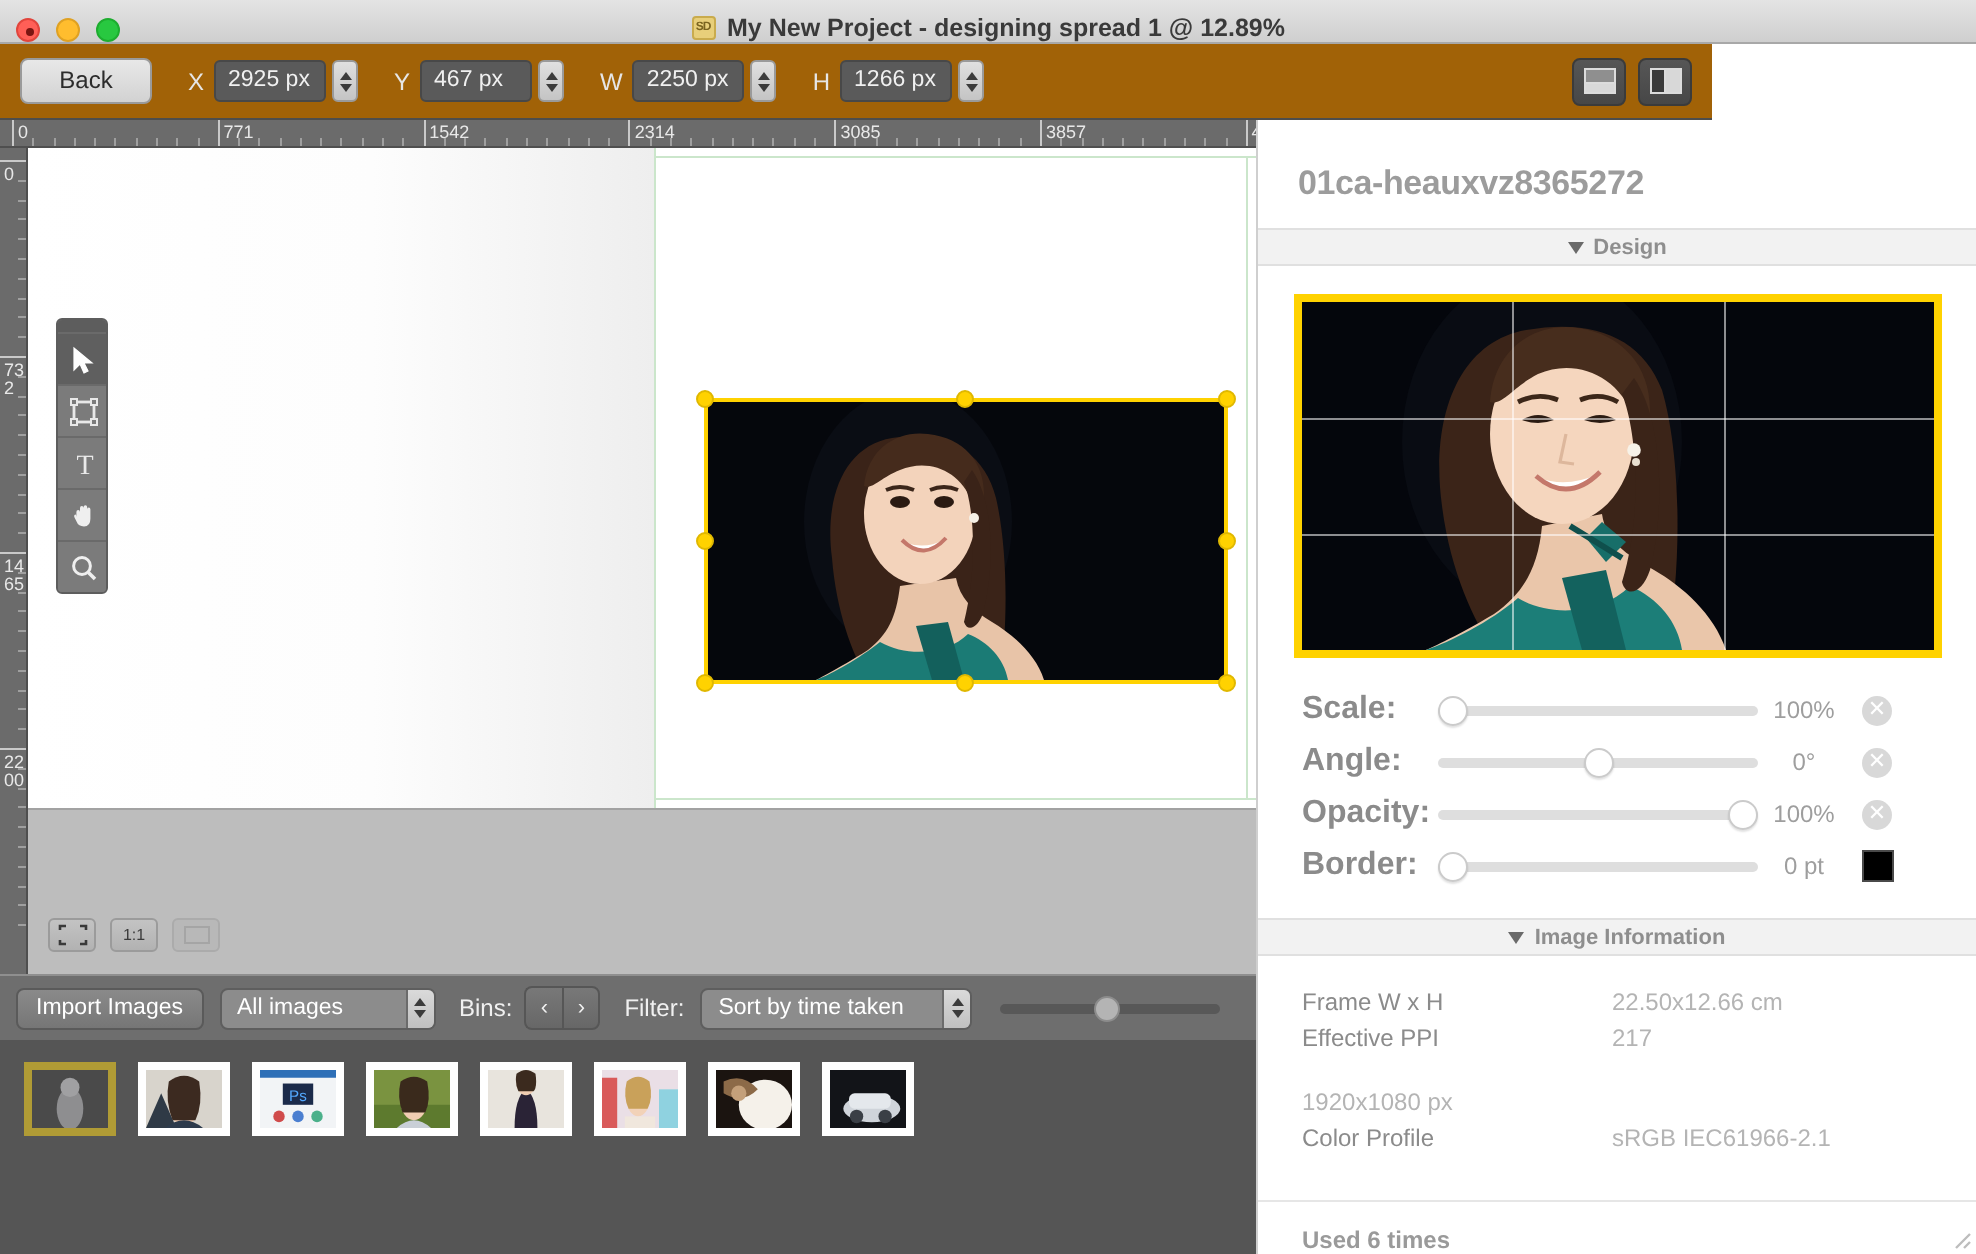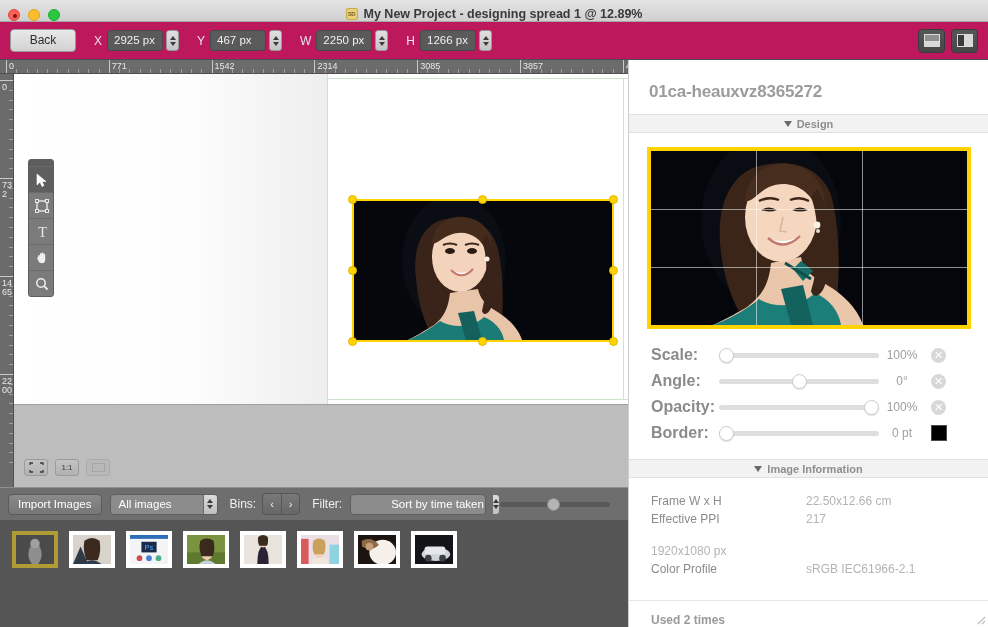--- a/index.html
+++ b/index.html
@@ -34,22 +34,22 @@
   }
   .doc-icon {
     width: 12px; height: 12px; background: #e8cf7a;
     border: 1px solid #c9ab4d; border-radius: 2px;
     font-size: 6px; color: #7a6420; line-height: 10px; text-align: center;
     font-weight: bold; letter-spacing: -0.5px;
   }
 
   
   .toolbar {
-    position: absolute; left: 0; top: 22px; width: 988px; height: 38px;
-    background: #be185d; display: flex; align-items: center;
+    position: absolute; left: 0; top: 22px; width: 856px; height: 38px;
+    background: #a16207; display: flex; align-items: center;
     border-bottom: 1px solid #4d4d4d;
   }
   .tb-btn {
     background: linear-gradient(to bottom, #e8e8e8, #d2d2d2);
     border: 1px solid #9a9a9a; border-radius: 4px;
     font-size: 12px; color: #2c2c2c; padding: 4px 12px;
     height: 23px; line-height: 13px; cursor: default;
   }
   .tb-btn.secondary {
     background: linear-gradient(to bottom, #c9c9c9, #b4b4b4);
@@ -572,21 +572,21 @@
             <i class="dn"></i>
           </span>
       </div>
       <span class="bb-label">Bins:</span>
       <div class="nav-pair">
         <div class="nav-btn">‹</div>
         <div class="nav-btn">›</div>
       </div>
       <span class="bb-label">Filter:</span>
       <div class="combo" style="width:136px;">
-        <span class="val" style="flex:1;margin-left:32px;">Sort by time taken</span>
+        <span class="val" style="flex:1;">Sort by time taken</span>
         <span class="arrows">
             <i class="up"></i>
             <i class="dn"></i>
           </span>
       </div>
       <div class="size-slider">
         <div class="trk"></div>
         <div class="thm" id="thumb-size-knob" style="left: 43%;"></div>
       </div>
     </div>
@@ -773,20 +773,20 @@
       <div class="info-row">
         <span class="info-val">1920x1080 px</span>
       </div>
       <div class="info-row">
         <span class="info-key">Color Profile</span>
         <span class="info-val">sRGB IEC61966-2.1</span>
       </div>
     </div>
 
     <div class="used-sep"></div>
-    <div class="used-text">Used 2 times</div>
+    <div class="used-text">Used 6 times</div>
 
     <svg class="resize-grip" viewBox="0 0 12 12">
       <path d="M11 4 L4 11 M11 8 L8 11" stroke="#bdbdbd" stroke-width="1.2" fill="none"></path>
     </svg>
   </div>
 
 </div>
 
 </body></html>

